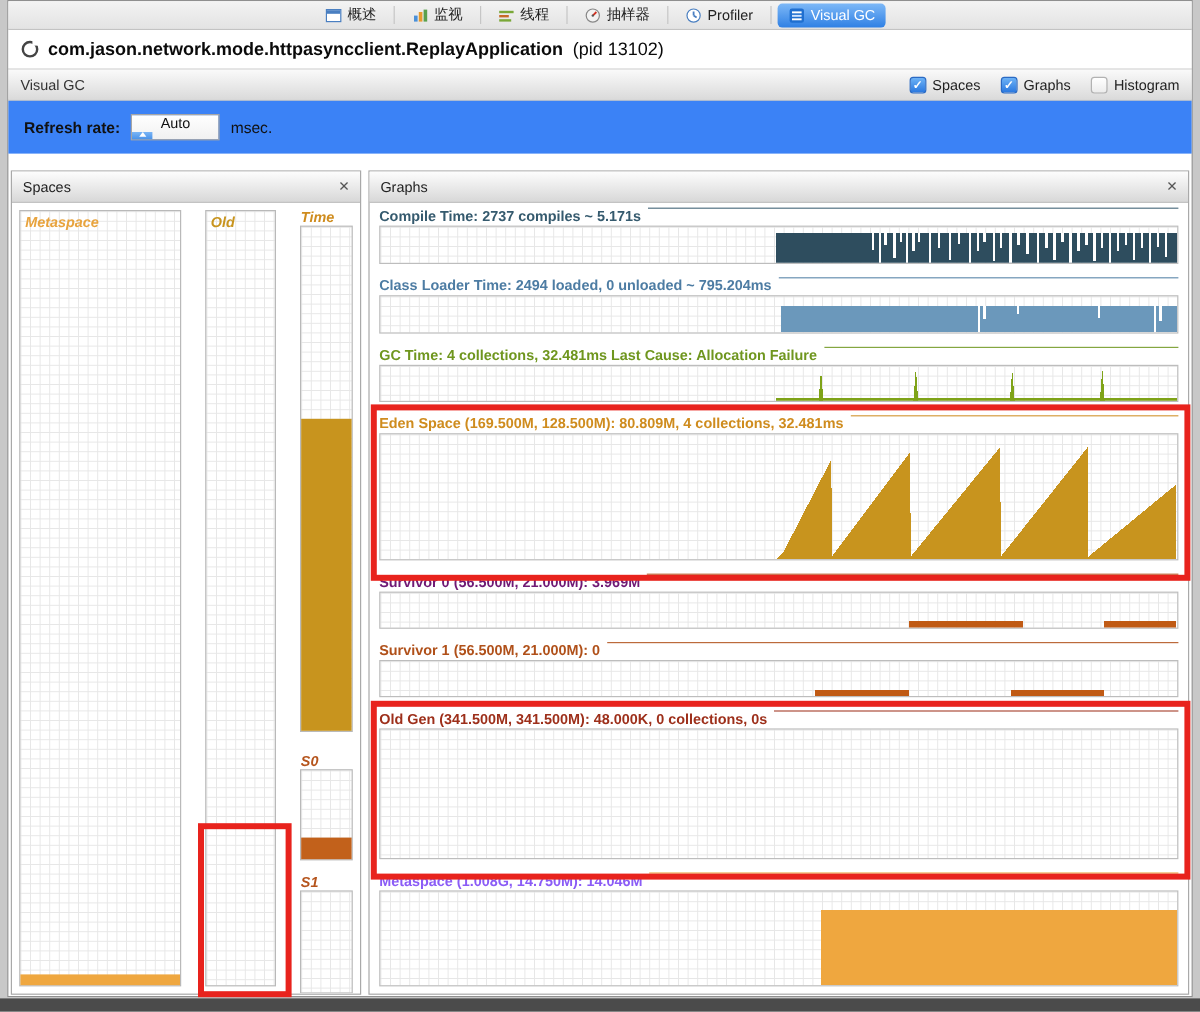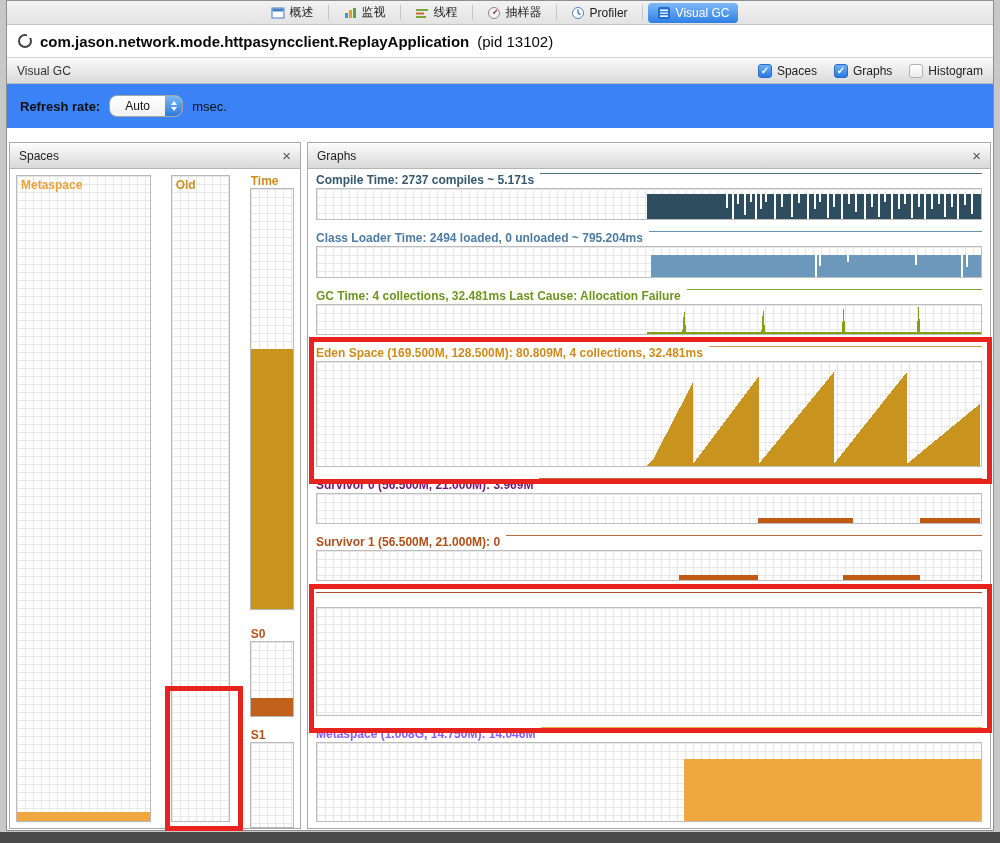--- a/index.html
+++ b/index.html
@@ -32,22 +32,22 @@
   .vgc-spacer { flex:1; }
   .checks { display:flex; gap:17px; align-items:center; }
   .check { display:flex; align-items:center; gap:5px; font-size:12px; color:#222; }
   .cbox { width:14px; height:14px; border-radius:3px; border:1px solid #b2b2b2; background:linear-gradient(#fff,#ececec);
           display:flex; align-items:center; justify-content:center; font-size:10px; font-weight:bold; color:#fff; }
   .cbox.checked { background:linear-gradient(#6db2f5,#2a78e0); border-color:#2a6ac4; }
 
   
   .refresh-row { height:44px; background:#3b82f6; display:flex; align-items:center; gap:9px; padding:0 13px; font-size:13px; color:#111; flex:none; }
   .bold { font-weight:bold; }
-  .combo { height:22px; width:74px; border:1px solid #a6a6a6; border-radius:8px; background:linear-gradient(#fff,#f1f1f1);
-           display:flex; align-items:center; overflow:hidden; }
+  .combo { height:22px; width:74px; border:1px solid #a6a6a6; border-radius:0; background:linear-gradient(#fff,#f1f1f1);
+           display:flex; align-items:center; overflow:hidden;flex-direction:column; }
   .combo .val { flex:1; padding:0 6px; font-size:12px; color:#111; text-align:center; }
   .combo .step { width:17px; align-self:stretch; background:linear-gradient(#7ab5f6,#2c7ce0);
                  display:flex; flex-direction:column; align-items:center; justify-content:center; gap:2px; }
   .arr-up { width:0; height:0; border-left:3px solid transparent; border-right:3px solid transparent; border-bottom:4px solid #fff; }
   .arr-dn { width:0; height:0; border-left:3px solid transparent; border-right:3px solid transparent; border-top:4px solid #fff; }
 
   
   .panels { flex:1; display:flex; gap:6px; padding:14px 2px 1px 2px; min-height:0; }
   .panel { border:1px solid #a9a9a9; background:#fff; display:flex; flex-direction:column; min-height:0; }
   .panel.spaces { width:292px; flex:none; }
@@ -56,21 +56,21 @@
                   display:flex; align-items:center; justify-content:space-between; padding:0 9px; font-size:12px; color:#222; }
   .panel-close { color:#555; font-size:15px; line-height:1; }
   .panel-body { flex:1; position:relative; min-height:0; overflow:hidden; }
 
   .grid-bg { background-color:#fff;
     background-image:linear-gradient(to right,#e7e7e7 1px,transparent 1px),
                      linear-gradient(to bottom,#e7e7e7 1px,transparent 1px);
     background-size:8px 8px; }
 
   
-  .spaces-body { display:flex; gap:20px; padding:6px; height:100%; }
+  .spaces-body { display:flex; gap:20px; padding:6px; height:100%;font-style:italic; }
   .space-col.c1 { width:146px; } .space-col.c2 { width:64px; }
   .space-col.c3 { width:48px; display:flex; flex-direction:column; }
   .space-col.c1 .space-box, .space-col.c2 .space-box { height:100%; }
   .space-box { position:relative; border:1px solid #b9b9b9; }
   .space-label { position:absolute; top:2px; left:4px; font-size:12px; font-weight:bold; white-space:nowrap; }
   .space-label-out { font-size:12px; font-weight:bold; height:13px; line-height:13px; margin-left:1px; flex:none; }
   .space-fill { position:absolute; left:0; right:0; bottom:0; }
 
   
   .graphs-body { padding:4px 8px 0 8px; display:flex; flex-direction:column; gap:11px; height:100%; }
@@ -345,20 +345,21 @@
                 </div>
                 <div class="graph-chart grid-bg" style="height: 31px;">
                   <svg viewBox="0 0 1000 100" preserveAspectRatio="none" shape-rendering="crispEdges">
                     <rect x="545" y="82" width="119" height="18" fill="#c05a14"></rect>
                     <rect x="792" y="82" width="115.99999999999999" height="18" fill="#c05a14"></rect>
                   </svg>
                 </div>
               </div>
               <div class="graph-row">
                 <div class="graph-title" style="color: rgb(157, 47, 26);">
+                  <span>Old Gen (341.500M, 341.500M): 48.000K, 0 collections, 0s</span>
                   <span class="title-rule" style="background: rgb(157, 47, 26);"></span>
                 </div>
                 <div class="graph-chart grid-bg" style="height: 109px;">
                   <svg viewBox="0 0 1000 100" preserveAspectRatio="none" shape-rendering="crispEdges"></svg>
                 </div>
               </div>
               <div class="graph-row">
                 <div class="graph-title" style="color: #8b5cf6;">
                   <span>Metaspace (1.008G, 14.750M): 14.046M</span>
                   <span class="title-rule" style="background: rgb(232, 159, 53);"></span>

